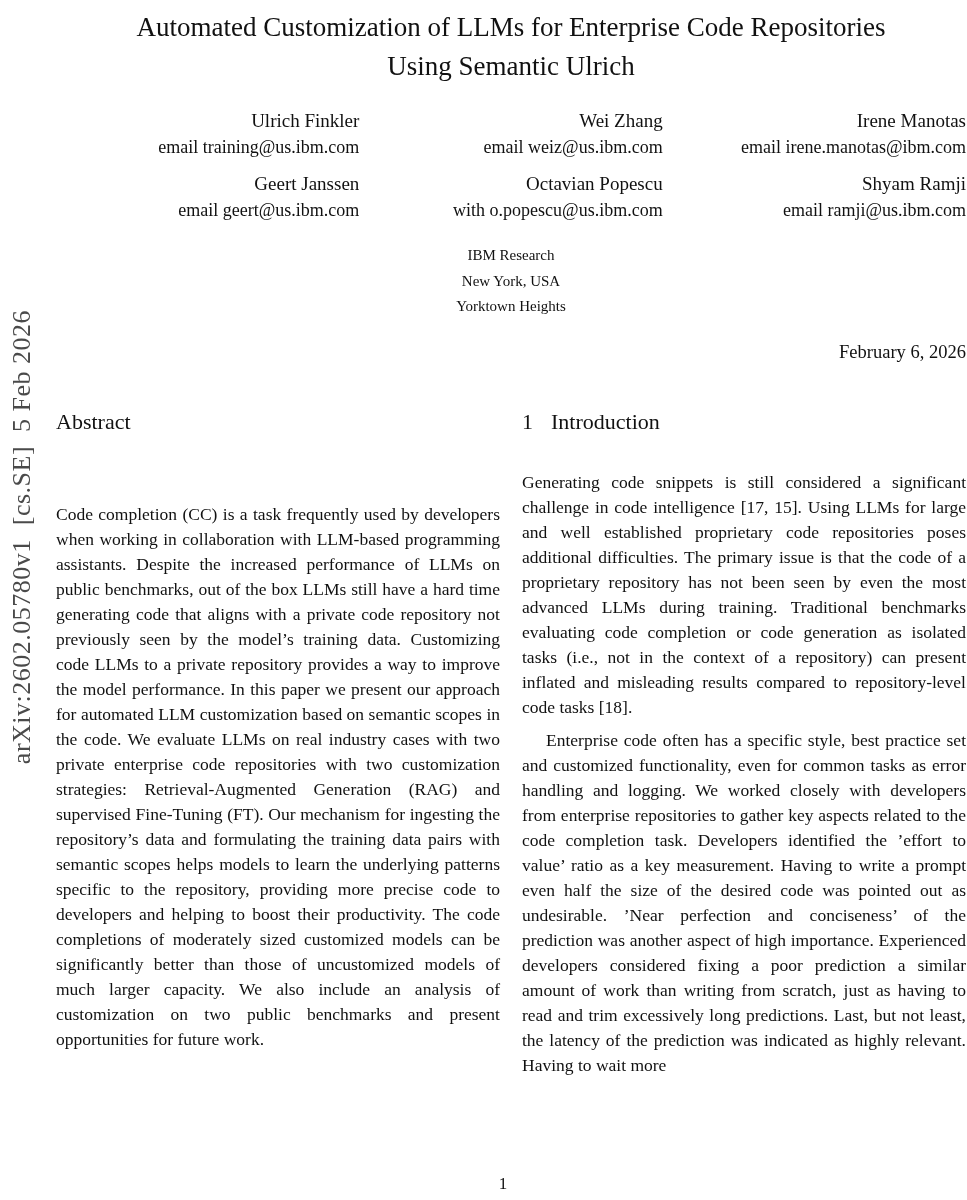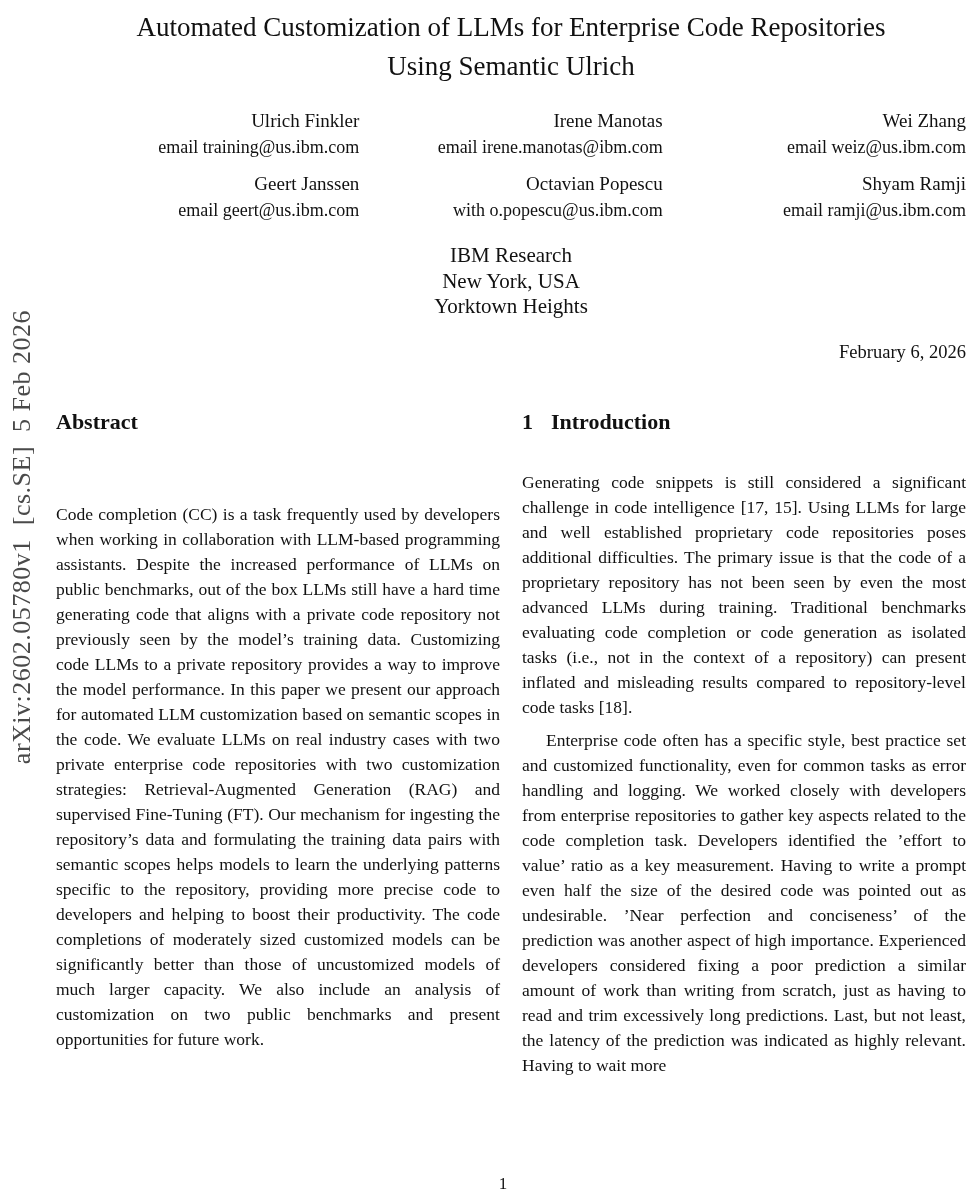--- a/index.html
+++ b/index.html
@@ -56,21 +56,21 @@
       grid-template-columns: 1fr 1fr 1fr;
       row-gap: 11px;
       text-align: right;
     }
     .author-name { font-size: 19px; line-height: 26px; }
     .author-email { font-size: 18px; line-height: 26px; }
 
     .affiliation {
       margin-top: 20px;
       text-align: center;
-      font-size: 21px;
+      font-size: 15px;
       line-height: 25.5px;
     }
 
     .date {
       margin-top: 20px;
       text-align: right;
       font-size: 18.5px;
       line-height: 25px;
     }
 
@@ -78,21 +78,21 @@
       display: flex;
       gap: 22px;
       margin-top: 42px;
     }
     .column { width: 444px; }
 
     .section-heading {
       margin: 0;
       font-size: 22px;
       line-height: 30px;
-      font-weight: bold;
+      font-weight: normal;
     }
     .section-number { margin-right: 18px; }
 
     .body-par {
       text-align: justify;
       font-size: 17.5px;
       line-height: 25px;
       hyphens: auto;
       -webkit-hyphens: auto;
     }
@@ -123,26 +123,26 @@
       <span>Automated Customization of LLMs for Enterprise Code Repositories</span><br>
       <span>Using Semantic Ulrich</span>
     </h1>
 
     <div class="authors-grid">
       <div class="author">
         <div class="author-name">Ulrich Finkler</div>
         <div class="author-email">email training@us.ibm.com</div>
       </div>
       <div class="author">
+        <div class="author-name">Wei Zhang</div>
+        <div class="author-email">email weiz@us.ibm.com</div>
+      </div>
+      <div class="author">
         <div class="author-name">Irene Manotas</div>
         <div class="author-email">email irene.manotas@ibm.com</div>
-      </div>
-      <div class="author">
-        <div class="author-name">Wei Zhang</div>
-        <div class="author-email">email weiz@us.ibm.com</div>
       </div>
       <div class="author">
         <div class="author-name">Geert Janssen</div>
         <div class="author-email">email geert@us.ibm.com</div>
       </div>
       <div class="author">
         <div class="author-name">Octavian Popescu</div>
         <div class="author-email">with o.popescu@us.ibm.com</div>
       </div>
       <div class="author">

